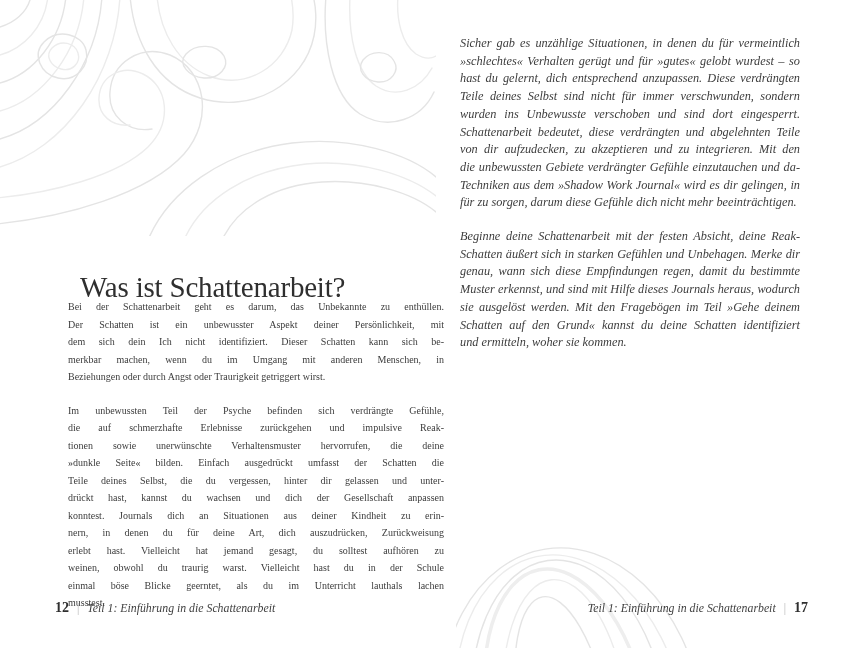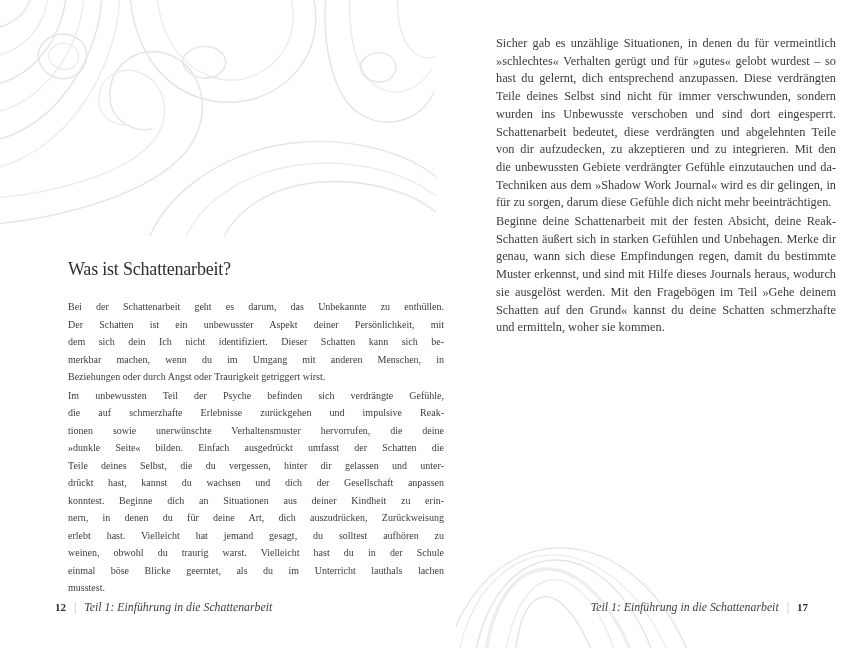--- a/index.html
+++ b/index.html
@@ -6,42 +6,42 @@
   .canvas {
     position:relative; width:844px; height:648px; margin:0 auto;
     background:#ffffff; overflow:hidden;
     font-family:"Liberation Serif", serif; color:#3c3c3c;
   }
   .contour { position:absolute; pointer-events:none; }
   .contour-tl { left:0; top:0; }
   .contour-br { left:456px; top:544px; }
 
   .heading {
-    position:absolute; left:68px; top:259px; margin:0;
-    font-size:18px; font-weight:400; letter-spacing:-0.2px; color:#2f2f2f;
+    position:absolute; left:68px; top:259px; margin:12px;
+    font-size:29px; font-weight:400; letter-spacing:-0.2px; color:#2f2f2f;
     white-space:nowrap;
   }
   .body-col { position:absolute; }
   .body-left  { left:68px;  top:298px; width:376px; font-size:10px;   line-height:17.5px; }
-  .body-right { left:496px; top:35px;  width:340px; font-size:12.3px; line-height:17.7px; }
-  .para + .para { margin-top:1px; }
+  .body-right { left:460px; top:35px;  width:340px; font-size:12.3px; line-height:17.7px;font-style:italic; }
+  .para + .para { margin-top:16px; }
   .tl {
     white-space:nowrap;
     text-align:justify;
     text-align-last:justify;
   }
   .tl.last { text-align-last:left; }
 
   .footer {
     position:absolute; top:600px; display:flex; align-items:baseline; gap:8px;
     font-size:11.5px; color:#3f3f3f;
   }
   .footer-left  { left:55px; }
   .footer-right { left:468px; width:340px; justify-content:flex-end; }
-  .pnum { font-weight:700; font-size:11px; font-style:normal; color:#2f2f2f; }
+  .pnum { font-weight:700; font-size:14px; font-style:normal; color:#2f2f2f; }
   .sep  { color:#b8b8b8; font-size:11.5px; }
   .chap { font-style:italic; font-size:11.8px; color:#3f3f3f; white-space:nowrap; }
 </style>
 </head>
 <body>
 
 <div class="canvas">
 
   <svg class="contour contour-tl" width="436" height="236" viewBox="0 0 436 236" aria-hidden="true">
     <g fill="none" stroke="#e4e4e4" stroke-width="1.4" stroke-linecap="round">
@@ -89,21 +89,21 @@
           <div class="tl">merkbar machen, wenn du im Umgang mit anderen Menschen, in</div>
           <div class="tl last">Beziehungen oder durch Angst oder Traurigkeit getriggert wirst.</div>
         </div>
         <div class="para">
           <div class="tl">Im unbewussten Teil der Psyche befinden sich verdrängte Gefühle,</div>
           <div class="tl">die auf schmerzhafte Erlebnisse zurückgehen und impulsive Reak-</div>
           <div class="tl">tionen sowie unerwünschte Verhaltensmuster hervorrufen, die deine</div>
           <div class="tl">»dunkle Seite« bilden. Einfach ausgedrückt umfasst der Schatten die</div>
           <div class="tl">Teile deines Selbst, die du vergessen, hinter dir gelassen und unter-</div>
           <div class="tl">drückt hast, kannst du wachsen und dich der Gesellschaft anpassen</div>
-          <div class="tl">konntest. Beginne dich an Situationen aus deiner Kindheit zu erin-</div>
+          <div class="tl">konntest. Journals dich an Situationen aus deiner Kindheit zu erin-</div>
           <div class="tl">nern, in denen du für deine Art, dich auszudrücken, Zurückweisung</div>
           <div class="tl">erlebt hast. Vielleicht hat jemand gesagt, du solltest aufhören zu</div>
           <div class="tl">weinen, obwohl du traurig warst. Vielleicht hast du in der Schule</div>
           <div class="tl">einmal böse Blicke geerntet, als du im Unterricht lauthals lachen</div>
           <div class="tl last">musstest.</div>
         </div>
       </div>
     <div class="footer footer-left">
       <span class="pnum">12</span>
       <span class="sep">|</span>
@@ -124,21 +124,21 @@
           <div class="tl">die unbewussten Gebiete verdrängter Gefühle einzutauchen und da-</div>
           <div class="tl">Techniken aus dem »Shadow Work Journal« wird es dir gelingen, in</div>
           <div class="tl last">für zu sorgen, darum diese Gefühle dich nicht mehr beeinträchtigen.</div>
         </div>
         <div class="para">
           <div class="tl">Beginne deine Schattenarbeit mit der festen Absicht, deine Reak-</div>
           <div class="tl">Schatten äußert sich in starken Gefühlen und Unbehagen. Merke dir</div>
           <div class="tl">genau, wann sich diese Empfindungen regen, damit du bestimmte</div>
           <div class="tl">Muster erkennst, und sind mit Hilfe dieses Journals heraus, wodurch</div>
           <div class="tl">sie ausgelöst werden. Mit den Fragebögen im Teil »Gehe deinem</div>
-          <div class="tl">Schatten auf den Grund« kannst du deine Schatten schmerzhafte</div>
+          <div class="tl">Schatten auf den Grund« kannst du deine Schatten identifiziert</div>
           <div class="tl last">und ermitteln, woher sie kommen.</div>
         </div>
       </div>
     <div class="footer footer-right">
       <span class="chap">Teil 1: Einführung in die Schattenarbeit</span>
       <span class="sep">|</span>
       <span class="pnum">17</span>
     </div>
   </div>
 

